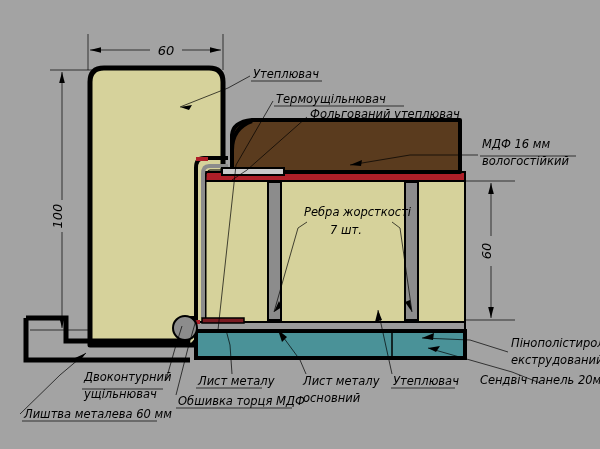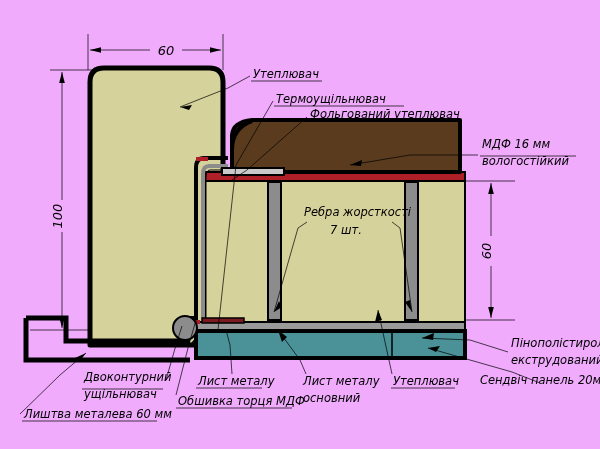--- a/index.html
+++ b/index.html
@@ -10,21 +10,21 @@
   body {
     width: 600px;
     height: 449px;
     font-family: "DejaVu Sans", sans-serif;
     overflow: hidden;
   }
   #diagram-root {
     position: relative;
     width: 600px;
     height: 449px;
-    background: #f0abfc;
+    background: #a3a3a3;
   }
   svg#tech-drawing {
     display: block;
     width: 600px;
     height: 449px;
   }
   .lbl {
     font-family: "DejaVu Sans", sans-serif;
     font-style: italic;
     font-size: 11.5px;

